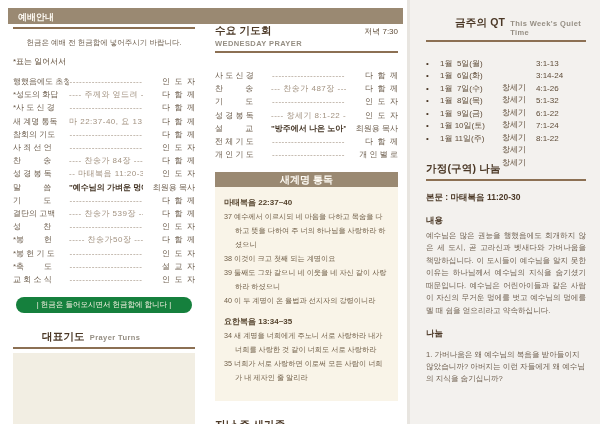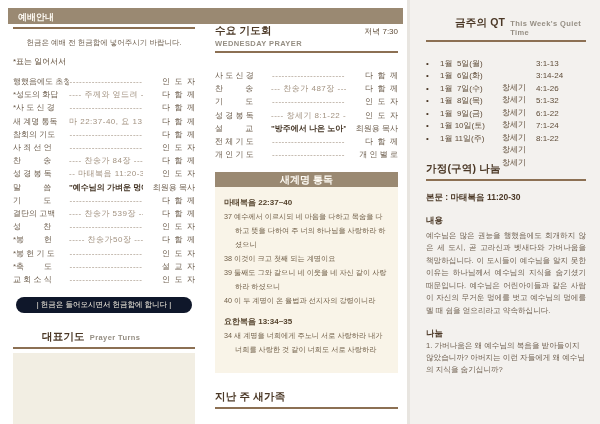--- a/index.html
+++ b/index.html
@@ -31,21 +31,21 @@
   .rows{margin-top:8px;}
   .srow{display:flex;align-items:center;height:13.2px;font-size:8px;color:#6f6050;}
   .sr-label{width:56px;white-space:pre;overflow:hidden;flex:none;}
   .sr-mid{flex:1;text-align:center;white-space:nowrap;overflow:hidden;}
   .sr-dash{color:#a29280;letter-spacing:0.5px;}
   .sr-bold{color:#3f2f1f;font-weight:bold;font-style:normal;}
   .sr-right{width:52px;flex:none;text-align:right;white-space:pre;color:#6f6050;}
 
   
   .badge-wrap{text-align:center;margin-top:7px;}
-  .badge{display:inline-block;background:#0f172a;color:#f7f1e3;font-size:7.5px;
+  .badge{display:inline-block;background:#15803d;color:#f7f1e3;font-size:7.5px;
     padding:3px 21px;border-radius:9px;}
 
   
   .block-head{margin-top:17px;}
   .bh-line{display:flex;align-items:baseline;gap:5px;margin-left:29px;}
   .prayer-panel{position:absolute;left:13px;top:353px;width:182px;height:71px;background:#f2eee3;}
 
   
   .scripbox{margin-top:11px;background:#f9f4e8;}
   .scrip-head{background:#9a8972;color:#fdfaf3;font-size:10px;text-align:center;
@@ -59,21 +59,21 @@
   .qt-list{margin-top:15px;}
   .qt-row{display:flex;align-items:center;height:12.5px;font-size:8px;color:#5f4c38;}
   .qt-bullet{width:14px;color:#4b3826;flex:none;}
   .qt-date{width:62px;white-space:pre;flex:none;}
   .qt-book{width:34px;flex:none;margin-top:48px;}
   .qt-ref{flex:1;white-space:pre;}
 
   .sharing-passage{font-size:8.5px;font-weight:bold;color:#4b3826;margin-top:11px;}
   .para-head{font-size:8.5px;font-weight:bold;color:#4b3826;margin-top:11px;}
   .para{font-size:7.6px;line-height:12.5px;color:#6f6050;text-align:justify;margin-top:3px;}
-  .q{font-size:7.6px;line-height:12px;color:#6f6050;}
+  .q{font-size:7.6px;line-height:12px;color:#6f6050;margin-top:9px;}
 </style>
 </head>
 <body>
 
 <div id="page">
 
   <div class="tabbar">예배안내</div>
 
   <div class="col col-left">
     <div class="rule"></div>
@@ -233,20 +233,21 @@
         <div>
             <div class="verse">37 예수께서 이르시되 네 마음을 다하고 목숨을 다하고 뜻을 다하여 주 너의 하나님을 사랑하라 하셨으니</div>
             <div class="verse">38 이것이 크고 첫째 되는 계명이요</div>
             <div class="verse">39 둘째도 그와 같으니 네 이웃을 네 자신 같이 사랑하라 하셨으니</div>
             <div class="verse">40 이 두 계명이 온 율법과 선지자의 강령이니라</div>
           </div>
         <div class="scrip-gap"></div>
         <div class="scrip-sub">요한복음 13:34~35</div>
         <div>
             <div class="verse">34 새 계명을 너희에게 주노니 서로 사랑하라 내가 너희를 사랑한 것 같이 너희도 서로 사랑하라</div>
+            <div class="verse">35 너희가 서로 사랑하면 이로써 모든 사람이 너희가 내 제자인 줄 알리라</div>
           </div>
       </div>
     </div>
 
     <div class="block-head">
       <div class="sec-title">지난 주 새가족</div>
       <div class="rule"></div>
     </div>
   </div>
 

